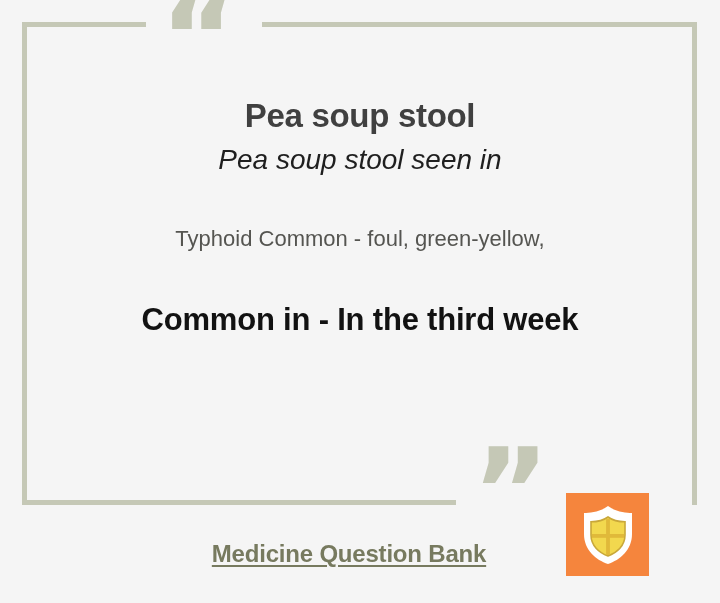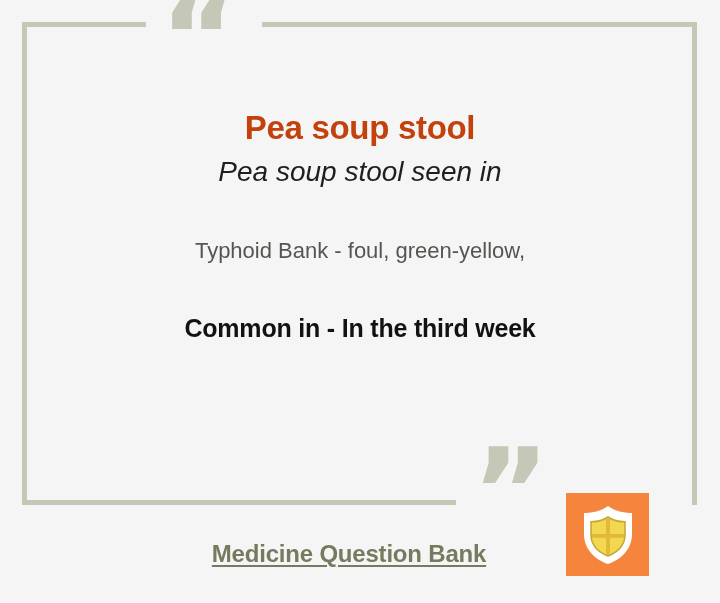--- a/index.html
+++ b/index.html
@@ -82,25 +82,25 @@
   
   #content {
     position: absolute;
     left: 60px;
     top: 96px;
     width: 600px;
     text-align: center;
   }
 
   #title {
-    color: #c2410c;
+    color: #404040;
     font-size: 33px;
     font-weight: 700;
     letter-spacing: -0.3px;
-    margin: 12px 0 6px 0;
+    margin: 0 0 6px 0;
     line-height: 1.2;
   }
 
   #subtitle {
     color: #1f1f1f;
     font-size: 28px;
     font-weight: 400;
     margin: 0;
     line-height: 1.3;
     font-style: italic;
@@ -109,21 +109,21 @@
   #detail {
     color: #555551;
     font-size: 22px;
     font-weight: 400;
     line-height: 1.55;
     margin: 44px 0 0 0;
   }
 
   #common {
     color: #121212;
-    font-size: 25px;
+    font-size: 31px;
     font-weight: 700;
     letter-spacing: -0.2px;
     margin: 46px 0 0 0;
   }
 
   
   #footer-brand {
     position: absolute;
     left: 0;
     top: 540px;
@@ -173,21 +173,21 @@
 
   <div class="quote-mark" id="quote-open">“</div>
   <div class="quote-mark" id="quote-close">”</div>
 
   <div id="content">
     <h1 id="title">Pea soup stool</h1>
 
     <p id="subtitle">Pea soup stool seen in</p>
 
     <p id="detail">
-      <span>Typhoid Bank - foul, green-yellow,</span><br>
+      <span>Typhoid Common - foul, green-yellow,</span><br>
     </p>
 
     <p id="common">Common in - In the third week</p>
   </div>
 
   <div id="footer-brand">
     <span id="brand-link">Medicine Question Bank</span>
   </div>
 
   <div id="brand-logo">

